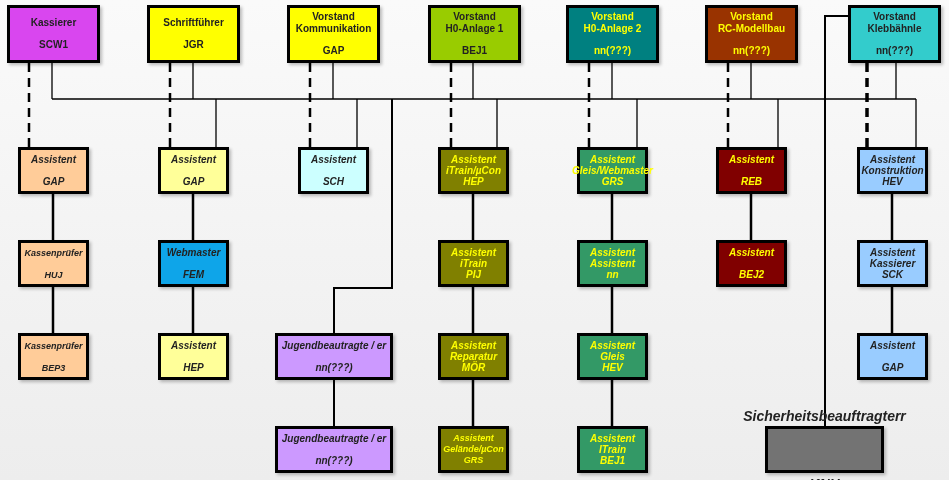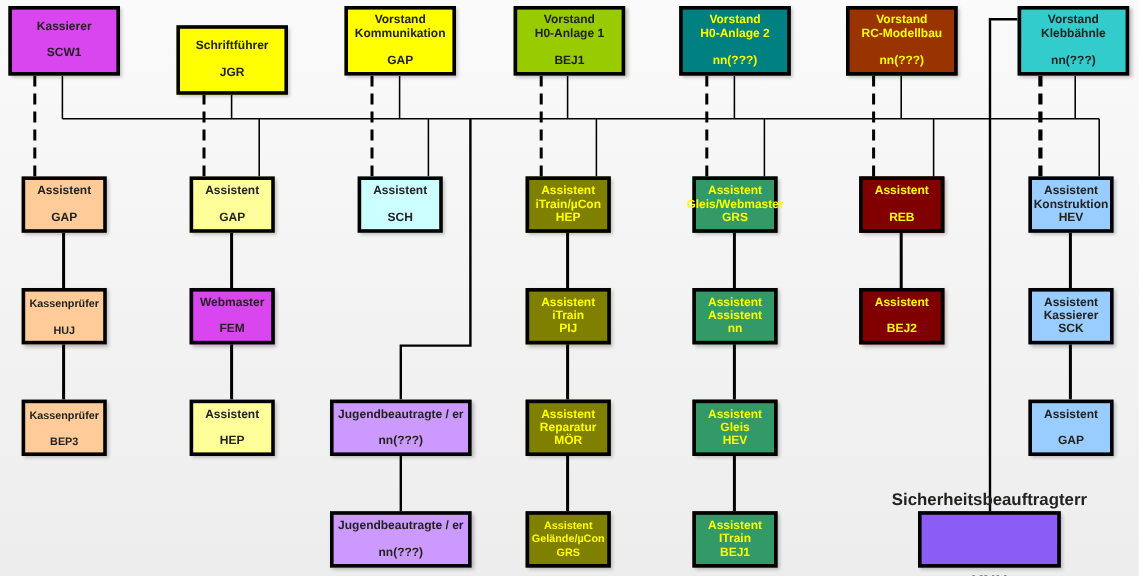--- a/index.html
+++ b/index.html
@@ -12,21 +12,21 @@
   .box {
     position:absolute; box-sizing:border-box;
     border:3px solid #000;
     box-shadow: 2px 2px 3px rgba(0,0,0,0.25);
     display:flex; flex-direction:column; align-items:center; justify-content:center;
     text-align:center; font-weight:bold; font-size:10px; line-height:12px;
     color:#222;
   }
   .top { height:58px; }
   .gap { height:10px; }
-  .small { height:47px; }
+  .small { height:47px;font-style:italic; }
   .yt { color:#ffff00; }
 </style>
 </head>
 <body>
 
 <svg id="lines" xmlns="http://www.w3.org/2000/svg">
   <g stroke="#000" fill="none">
 
     <line x1="52" y1="99" x2="916" y2="99" stroke-width="1.3"></line>
 
@@ -76,21 +76,21 @@
       <line x1="892" y1="286" x2="892" y2="333"></line>
     </g>
   </g>
 </svg>
 
 <div class="box top" style="left:7px;top:5px;width:93px;background:#d946ef;">
   <span>Kassierer</span>
   <span class="gap"></span>
   <span>SCW1</span>
 </div>
-<div class="box top" style="left:147px;top:5px;width:93px;background:#ffff00;margin-top:16px;">
+<div class="box top" style="left:147px;top:5px;width:93px;background:#ffff00;">
   <span>Schriftführer</span>
   <span class="gap"></span>
   <span>JGR</span>
 </div>
 <div class="box top" style="left:287px;top:5px;width:93px;background:#ffff00;">
   <span>Vorstand</span>
   <span>Kommunikation</span>
   <span class="gap"></span>
   <span>GAP</span>
 </div>
@@ -133,21 +133,21 @@
   <span>Kassenprüfer</span>
     <span class="gap"></span>
   <span>BEP3</span>
 </div>
 
 <div class="box small" style="left:158px;top:147px;width:71px;background:#ffff99;">
   <span>Assistent</span>
     <span class="gap"></span>
   <span>GAP</span>
 </div>
-<div class="box small" style="left:158px;top:240px;width:71px;background:#d946ef;">
+<div class="box small" style="left:158px;top:240px;width:71px;background:#0ea5e9;">
   <span>Webmaster</span>
     <span class="gap"></span>
   <span>FEM</span>
 </div>
 <div class="box small" style="left:158px;top:333px;width:71px;background:#ffff99;">
   <span>Assistent</span>
     <span class="gap"></span>
   <span>HEP</span>
 </div>
 
@@ -230,17 +230,17 @@
   <span>Assistent</span>
   <span>Kassierer</span>
   <span>SCK</span>
 </div>
 <div class="box small" style="left:857px;top:333px;width:71px;background:#99ccff;">
   <span>Assistent</span>
     <span class="gap"></span>
   <span>GAP</span>
 </div>
 
-<div class="box small" style="left:765px;top:426px;width:119px;background:#8b5cf6;font-size:14px;gap:28px;">
+<div class="box small" style="left:765px;top:426px;width:119px;background:#737373;font-size:14px;gap:28px;">
   <span>Sicherheitsbeauftragterr</span>
     <span class="gap"></span>
   <span>KNH</span>
 </div>
 
 </body></html>

